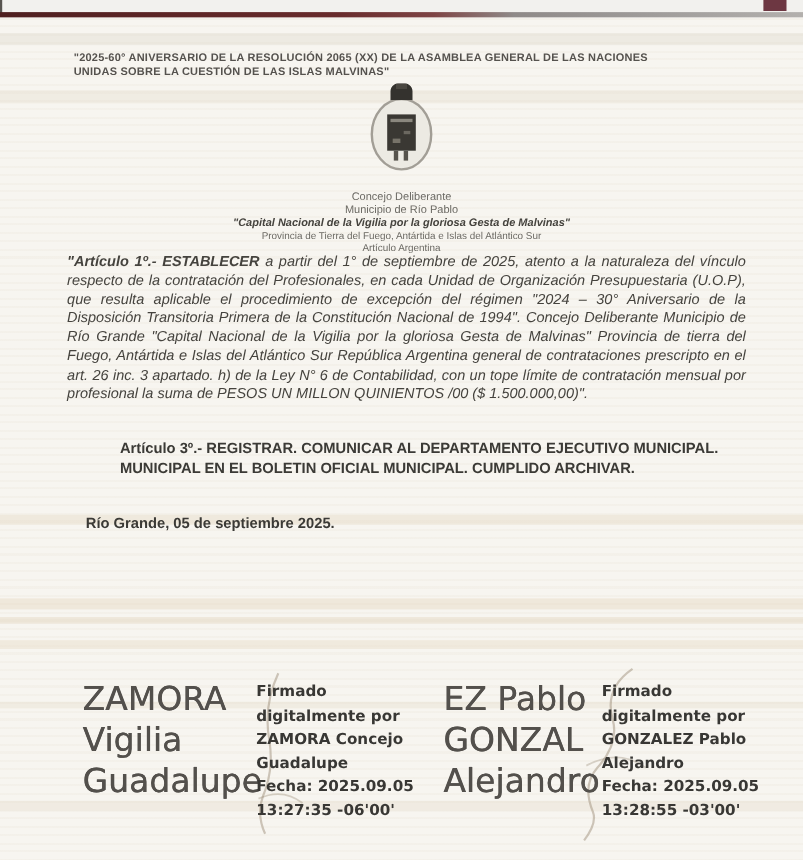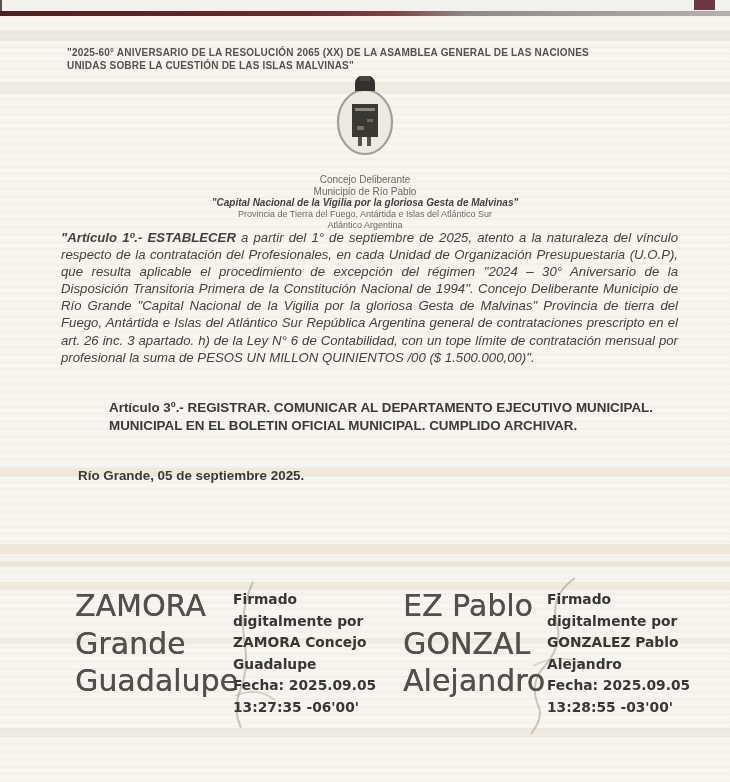--- a/index.html
+++ b/index.html
@@ -53,21 +53,21 @@
   .art1 .lead{font-weight:bold;}
   .art3{
     position:absolute;top:399px;left:61px;width:640px;
     font-size:13.4px;font-weight:bold;line-height:17.6px;color:#3b3a36;margin-left:48px;
   }
   .dateline{
     position:absolute;top:468px;left:61px;
     font-size:13.4px;font-weight:bold;color:#3b3a36;padding-left:17px;
   }
   
-  .sig{position:absolute;top:584px;height:150px;font-family:"DejaVu Sans", sans-serif;}
+  .sig{position:absolute;top:614px;height:150px;font-family:"DejaVu Sans", sans-serif;}
   .sig-left{left:75px;width:315px;}
   .sig-right{left:403px;width:320px;}
   .sig-name{
     position:absolute;top:3px;left:0;
     font-size:30px;line-height:37.5px;color:#53504c;
     text-shadow:0.3px 0 0 currentColor;white-space:nowrap;
   }
   .sig-details{
     position:absolute;top:5px;
     font-size:13.8px;line-height:21.6px;font-weight:bold;color:#383734;
@@ -110,42 +110,42 @@
     <rect x="24" y="61" width="4" height="9" fill="#56534c"></rect>
     <rect x="33" y="61" width="4" height="9" fill="#56534c"></rect>
   </svg>
 </div>
 
 <div class="inst">
   <div class="inst-l">Concejo Deliberante</div>
   <div class="inst-l">Municipio de Río Pablo</div>
   <div class="inst-motto">"Capital Nacional de la Vigilia por la gloriosa Gesta de Malvinas"</div>
   <div class="inst-s">Provincia de Tierra del Fuego, Antártida e Islas del Atlántico Sur</div>
-  <div class="inst-s">Atlántico Argentina</div>
+  <div class="inst-s">Artículo Argentina</div>
 </div>
 
 <div class="art1">
   <span class="lead">"Artículo 1º.- ESTABLECER</span><span> a partir del 1° de septiembre de 2025, atento a la naturaleza del vínculo respecto de la contratación del Profesionales, en cada Unidad de Organización Presupuestaria (U.O.P), que resulta aplicable el procedimiento de excepción del régimen "2024 – 30° Aniversario de la Disposición Transitoria Primera de la Constitución Nacional de 1994". Concejo Deliberante Municipio de Río Grande "Capital Nacional de la Vigilia por la gloriosa Gesta de Malvinas" Provincia de tierra del Fuego, Antártida e Islas del Atlántico Sur República Argentina general de contrataciones prescripto en el art. 26 inc. 3 apartado. h) de la Ley N° 6 de Contabilidad, con un tope límite de contratación mensual por profesional la suma de PESOS UN MILLON QUINIENTOS /00 ($ 1.500.000,00)".</span>
 </div>
 
 <div class="art3">
   <div>Artículo 3º.- REGISTRAR. COMUNICAR AL DEPARTAMENTO EJECUTIVO MUNICIPAL.</div>
   <div>MUNICIPAL EN EL BOLETIN OFICIAL MUNICIPAL. CUMPLIDO ARCHIVAR.</div>
 </div>
 
 <div class="dateline">Río Grande, 05 de septiembre 2025.</div>
 
 <div class="sig sig-left">
   <svg class="pen" style="left:130px;top:-8px;" width="90" height="160" viewBox="0 0 90 160">
     <path d="M48 6 q-14 30 -8 62 q4 26 -6 50 q-6 16 2 34" fill="none" stroke="rgba(150,135,112,0.45)" stroke-width="2"></path>
     <path d="M30 120 q22 -10 40 4" fill="none" stroke="rgba(150,135,112,0.35)" stroke-width="1.6"></path>
   </svg>
   <div class="sig-name">
     <div>ZAMORA</div>
-    <div>Grande</div>
+    <div>Vigilia</div>
     <div>Guadalupe</div>
   </div>
   <div class="sig-details">
     <div>Firmado</div>
     <div>digitalmente por</div>
     <div>ZAMORA Concejo</div>
     <div>Guadalupe</div>
     <div>Fecha: 2025.09.05</div>
     <div>13:27:35 -06'00'</div>
   </div>

